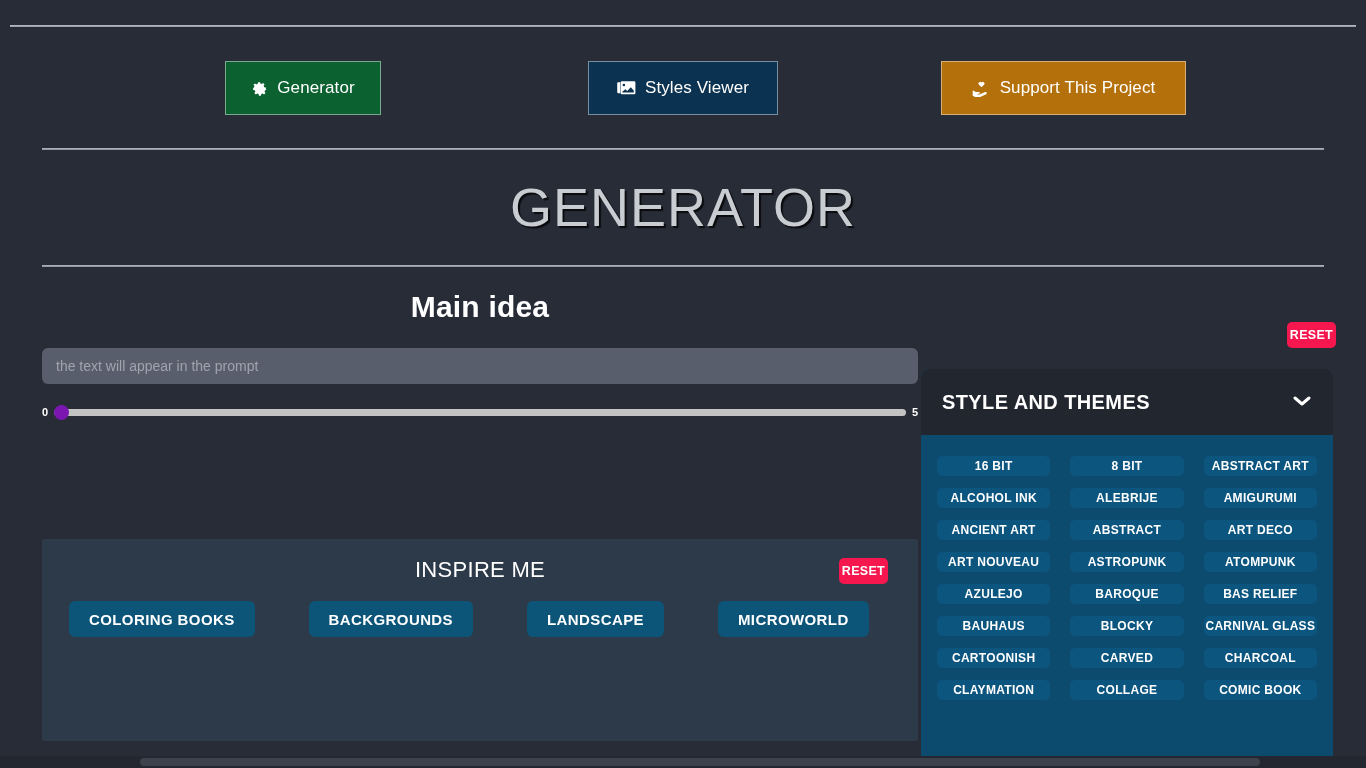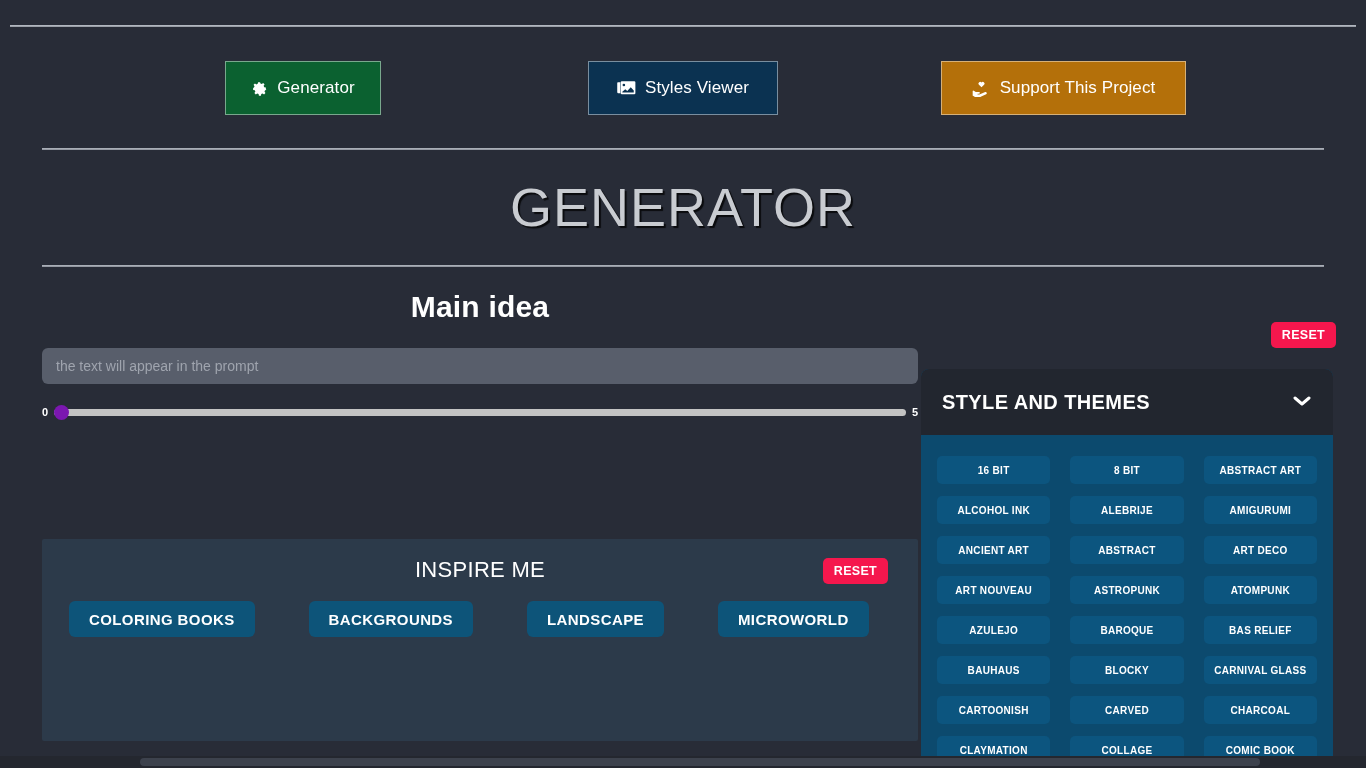--- a/index.html
+++ b/index.html
@@ -186,21 +186,21 @@
 
   .reset-btn {
     background: #f5174d;
     color: #ffffff;
     border: none;
     border-radius: 5px;
     font-family: "Liberation Sans", sans-serif;
     font-size: 12.5px;
     font-weight: bold;
     letter-spacing: .3px;
-    padding: 6px 11px;
+    padding: 6px 3px;
     cursor: pointer;
   }
   #inspire-reset {
     position: absolute;
     right: 30px;
     top: 19px;
   }
 
   .chip-row {
     display: flex;
@@ -265,24 +265,24 @@
     grid-template-columns: repeat(3, 1fr);
     column-gap: 20px;
     row-gap: 12px;
   }
   .style-btn {
     background: #0c557f;
     color: #ffffff;
     border: none;
     border-radius: 5px;
     font-family: "Liberation Sans", sans-serif;
-    font-size: 10px;
+    font-size: 12px;
     font-weight: bold;
     letter-spacing: .3px;
-    height: 28px;
+    height: 20px;
     cursor: pointer;
     white-space: nowrap;
     overflow: hidden;
   }
 
   
   .hscroll {
     position: absolute;
     left: 0;
     bottom: 0;

